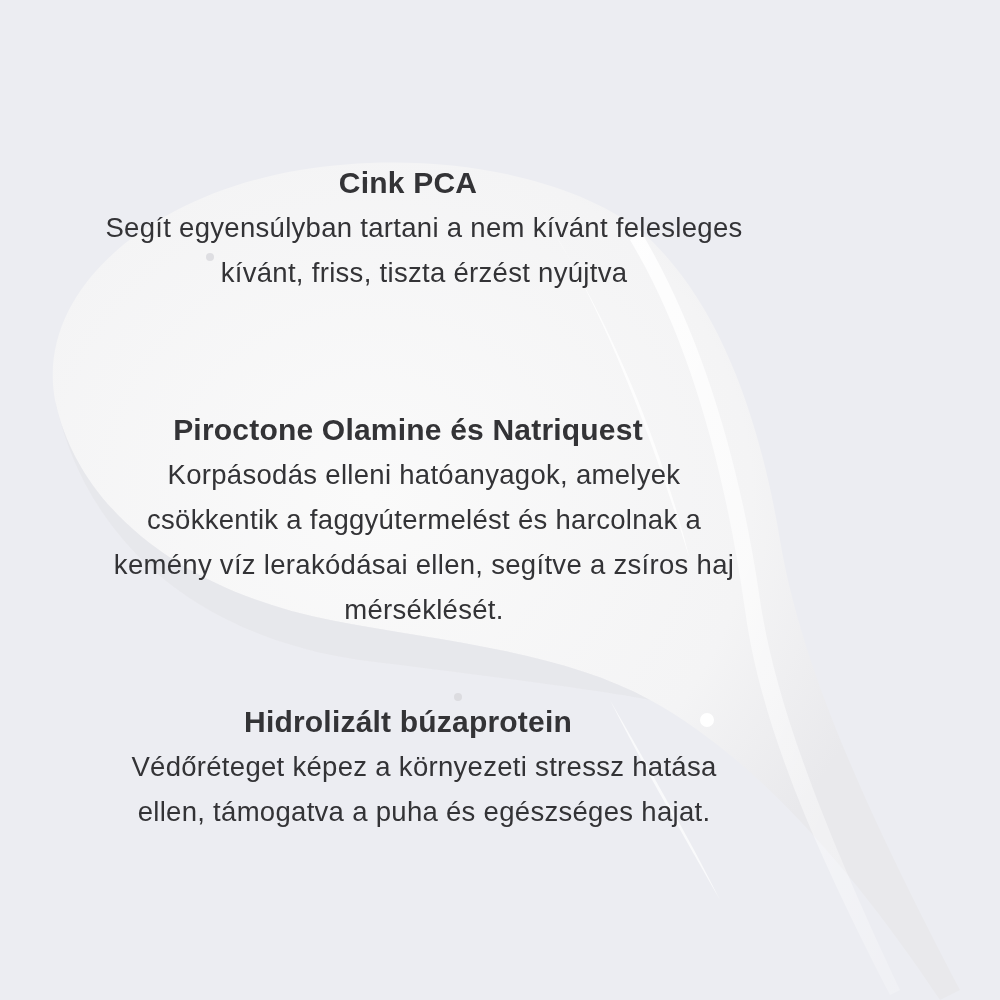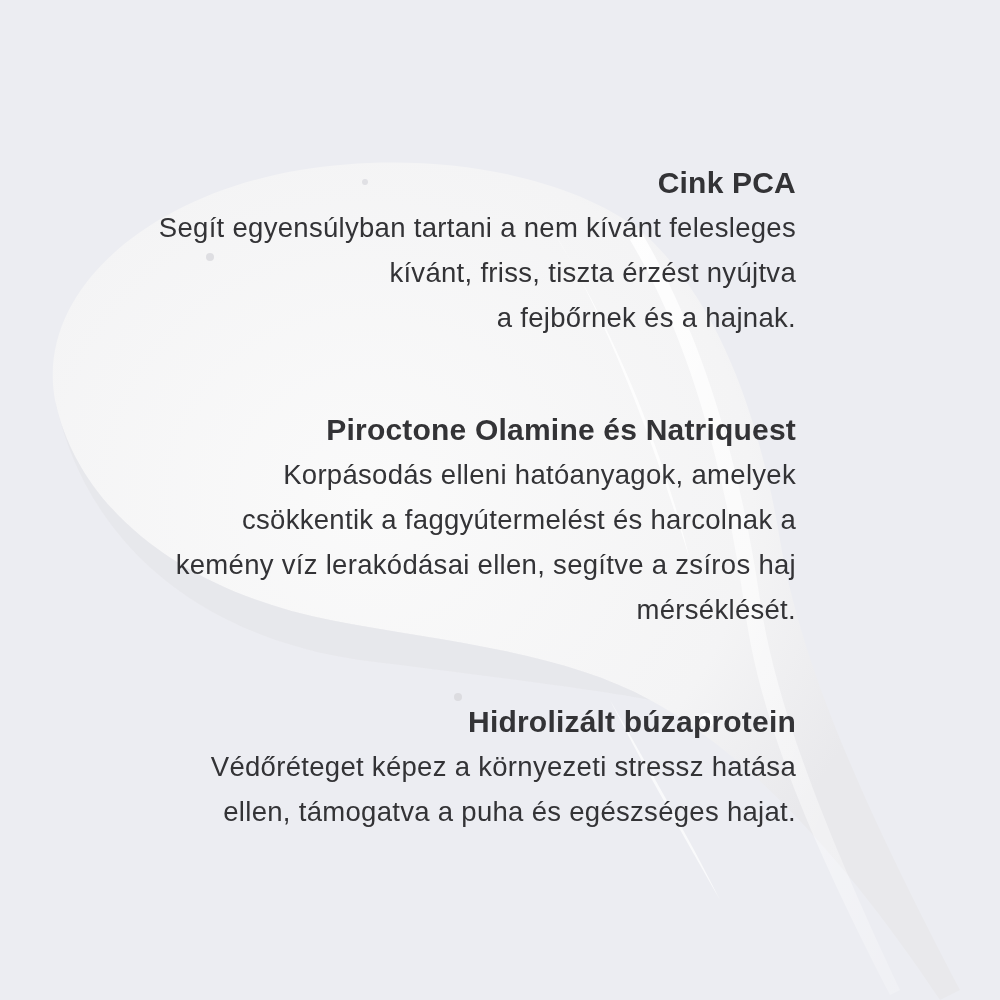--- a/index.html
+++ b/index.html
@@ -8,21 +8,21 @@
       background: #ecedf2;
       font-family: "Liberation Sans", "DejaVu Sans", sans-serif;
       color: #333336;
       position: relative;
     }
     .bg { position: absolute; inset: 0; width: 1000px; height: 1000px; z-index: 0; }
     .content {
       position: absolute; left: 0; top: 0; width: 1000px; height: 1000px;
       z-index: 1;
     }
-    .section { position: absolute; left: 4px; width: 792px; text-align: right; }
+    .section { position: absolute; left: 12px; width: 792px; text-align: center; }
     .title {
       font-weight: bold; font-size: 30px; line-height: 44px; margin: 0;
       letter-spacing: 0.2px;
     }
     .desc {
       font-size: 27.5px; line-height: 45px; margin: 0; font-weight: normal;
       letter-spacing: 0.3px;
       padding-left: 32px;
     }
     .desc span { display: block; }
@@ -59,21 +59,20 @@
   <circle cx="458" cy="697" r="4" fill="#dcdce0"></circle>
   <circle cx="707" cy="720" r="7" fill="#ffffff"></circle>
 </svg>
 
 <div class="content">
   <div class="section" id="s1">
     <h2 class="title">Cink PCA</h2>
     <p class="desc">
       <span>Segít egyensúlyban tartani a nem kívánt felesleges</span>
       <span>kívánt, friss, tiszta érzést nyújtva</span>
-      <span>a fejbőrnek és a hajnak.</span>
     </p>
   </div>
 
   <div class="section" id="s3">
     <h2 class="title">Hidrolizált búzaprotein</h2>
     <p class="desc">
       <span>Védőréteget képez a környezeti stressz hatása</span>
       <span>ellen, támogatva a puha és egészséges hajat.</span>
     </p>
   </div>

